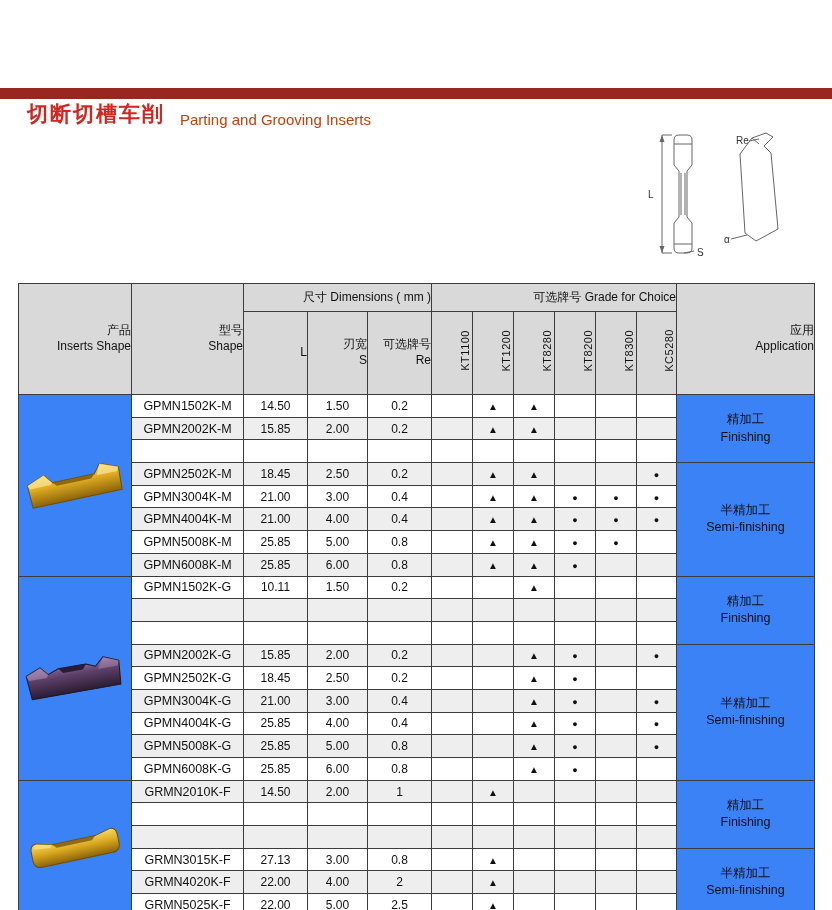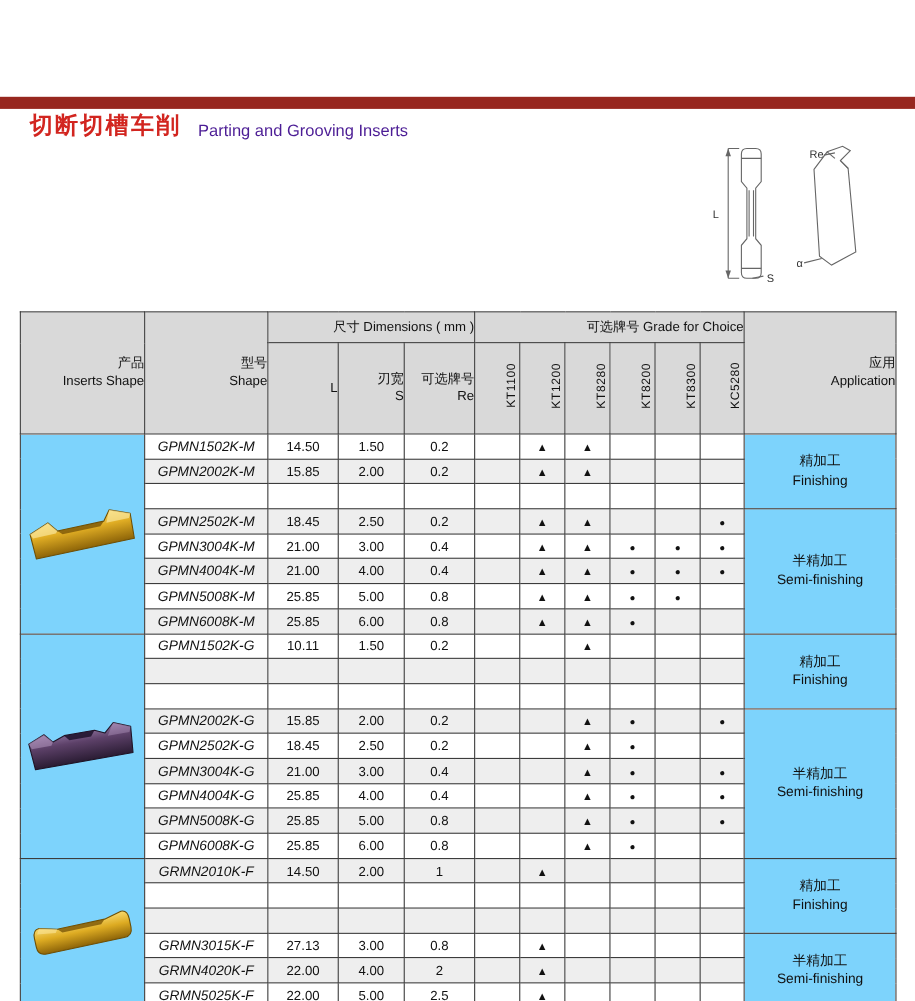--- a/index.html
+++ b/index.html
@@ -11,21 +11,21 @@
   }
   .red-bar {
     position: absolute; left: 0; top: 88px; width: 832px; height: 11px;
     background: var(--bar-color, #97271f);
   }
   .title-row {
     position: absolute; left: 27px; top: 100px;
     display: flex; align-items: flex-end; gap: 15px; white-space: nowrap;
   }
   .title-zh { font-size: 21px; font-weight: bold; letter-spacing: 2px; color: var(--title-red, #d2251f); }
-  .title-en { font-size: 15px; color: #4c1d95; }
+  .title-en { font-size: 15px; color: #c2410c; }
   .diagram { position: absolute; left: 628px; top: 124px; }
   .diagram text { font-size: 10px; fill: #333; font-family: inherit; }
 
   table.catalog {
     position: absolute; left: 18px; top: 283px; width: 796px;
     border-collapse: collapse; table-layout: fixed;
   }
   .catalog th, .catalog td {
     border: 1px solid #3c3c3c; padding: 0; text-align: center;
     vertical-align: middle; font-size: 12px; font-weight: normal;
@@ -35,22 +35,22 @@
   .catalog thead tr.h1 th { height: 28px; }
   .catalog thead tr.h2 th { height: 83px; }
   .vert {
     writing-mode: vertical-rl; transform: rotate(180deg);
     font-size: 11px; letter-spacing: 0.5px; display: inline-block;
   }
   .catalog tbody tr { height: 22.7px; }
   .catalog tbody tr:nth-child(even) td:not(.product-cell):not(.app-cell) {
     background: var(--row-alt-bg, #eeeeee);
   }
-  td.product-cell, td.app-cell { background: #7dd3fc; }
-  td.type-cell { font-size: 12.5px; font-style: italic; }
+  td.product-cell, td.app-cell { background: #3b82f6; }
+  td.type-cell { font-size: 12.5px; }
   .mark { color: #111; }
   .mark.tri { font-size: 10px; }
   .mark.dot { font-size: 9px; }
   td.app-cell div { line-height: 1.4; font-size: 12.5px; }
 </style>
 </head>
 <body>
 
 <div class="red-bar"></div>
 

